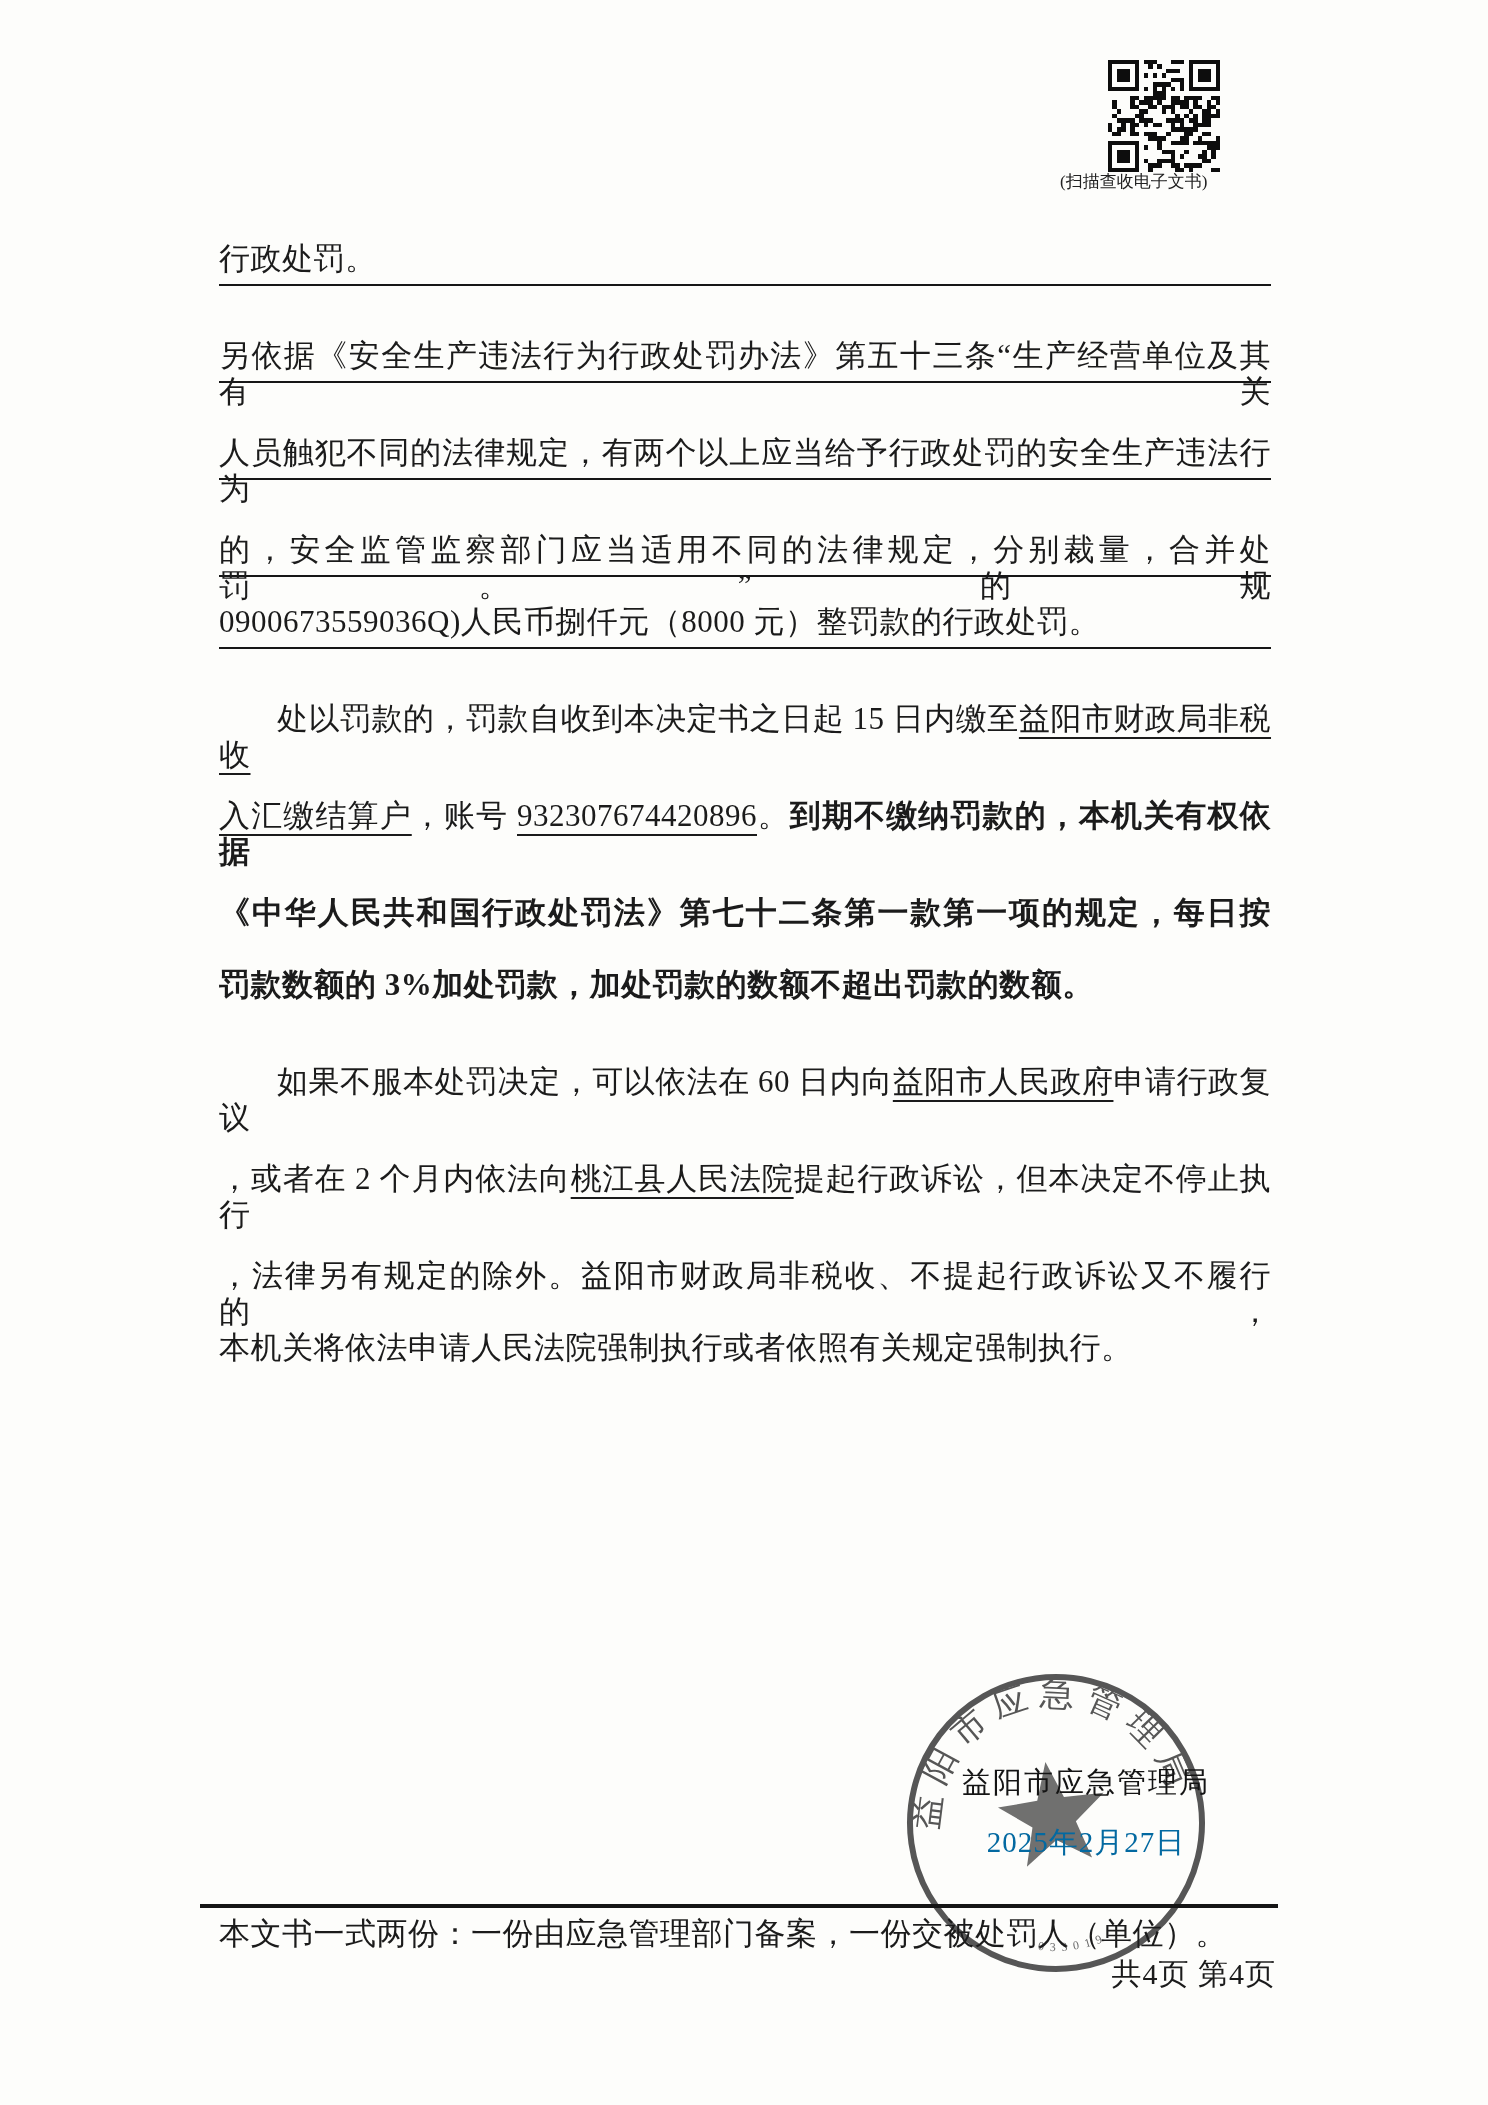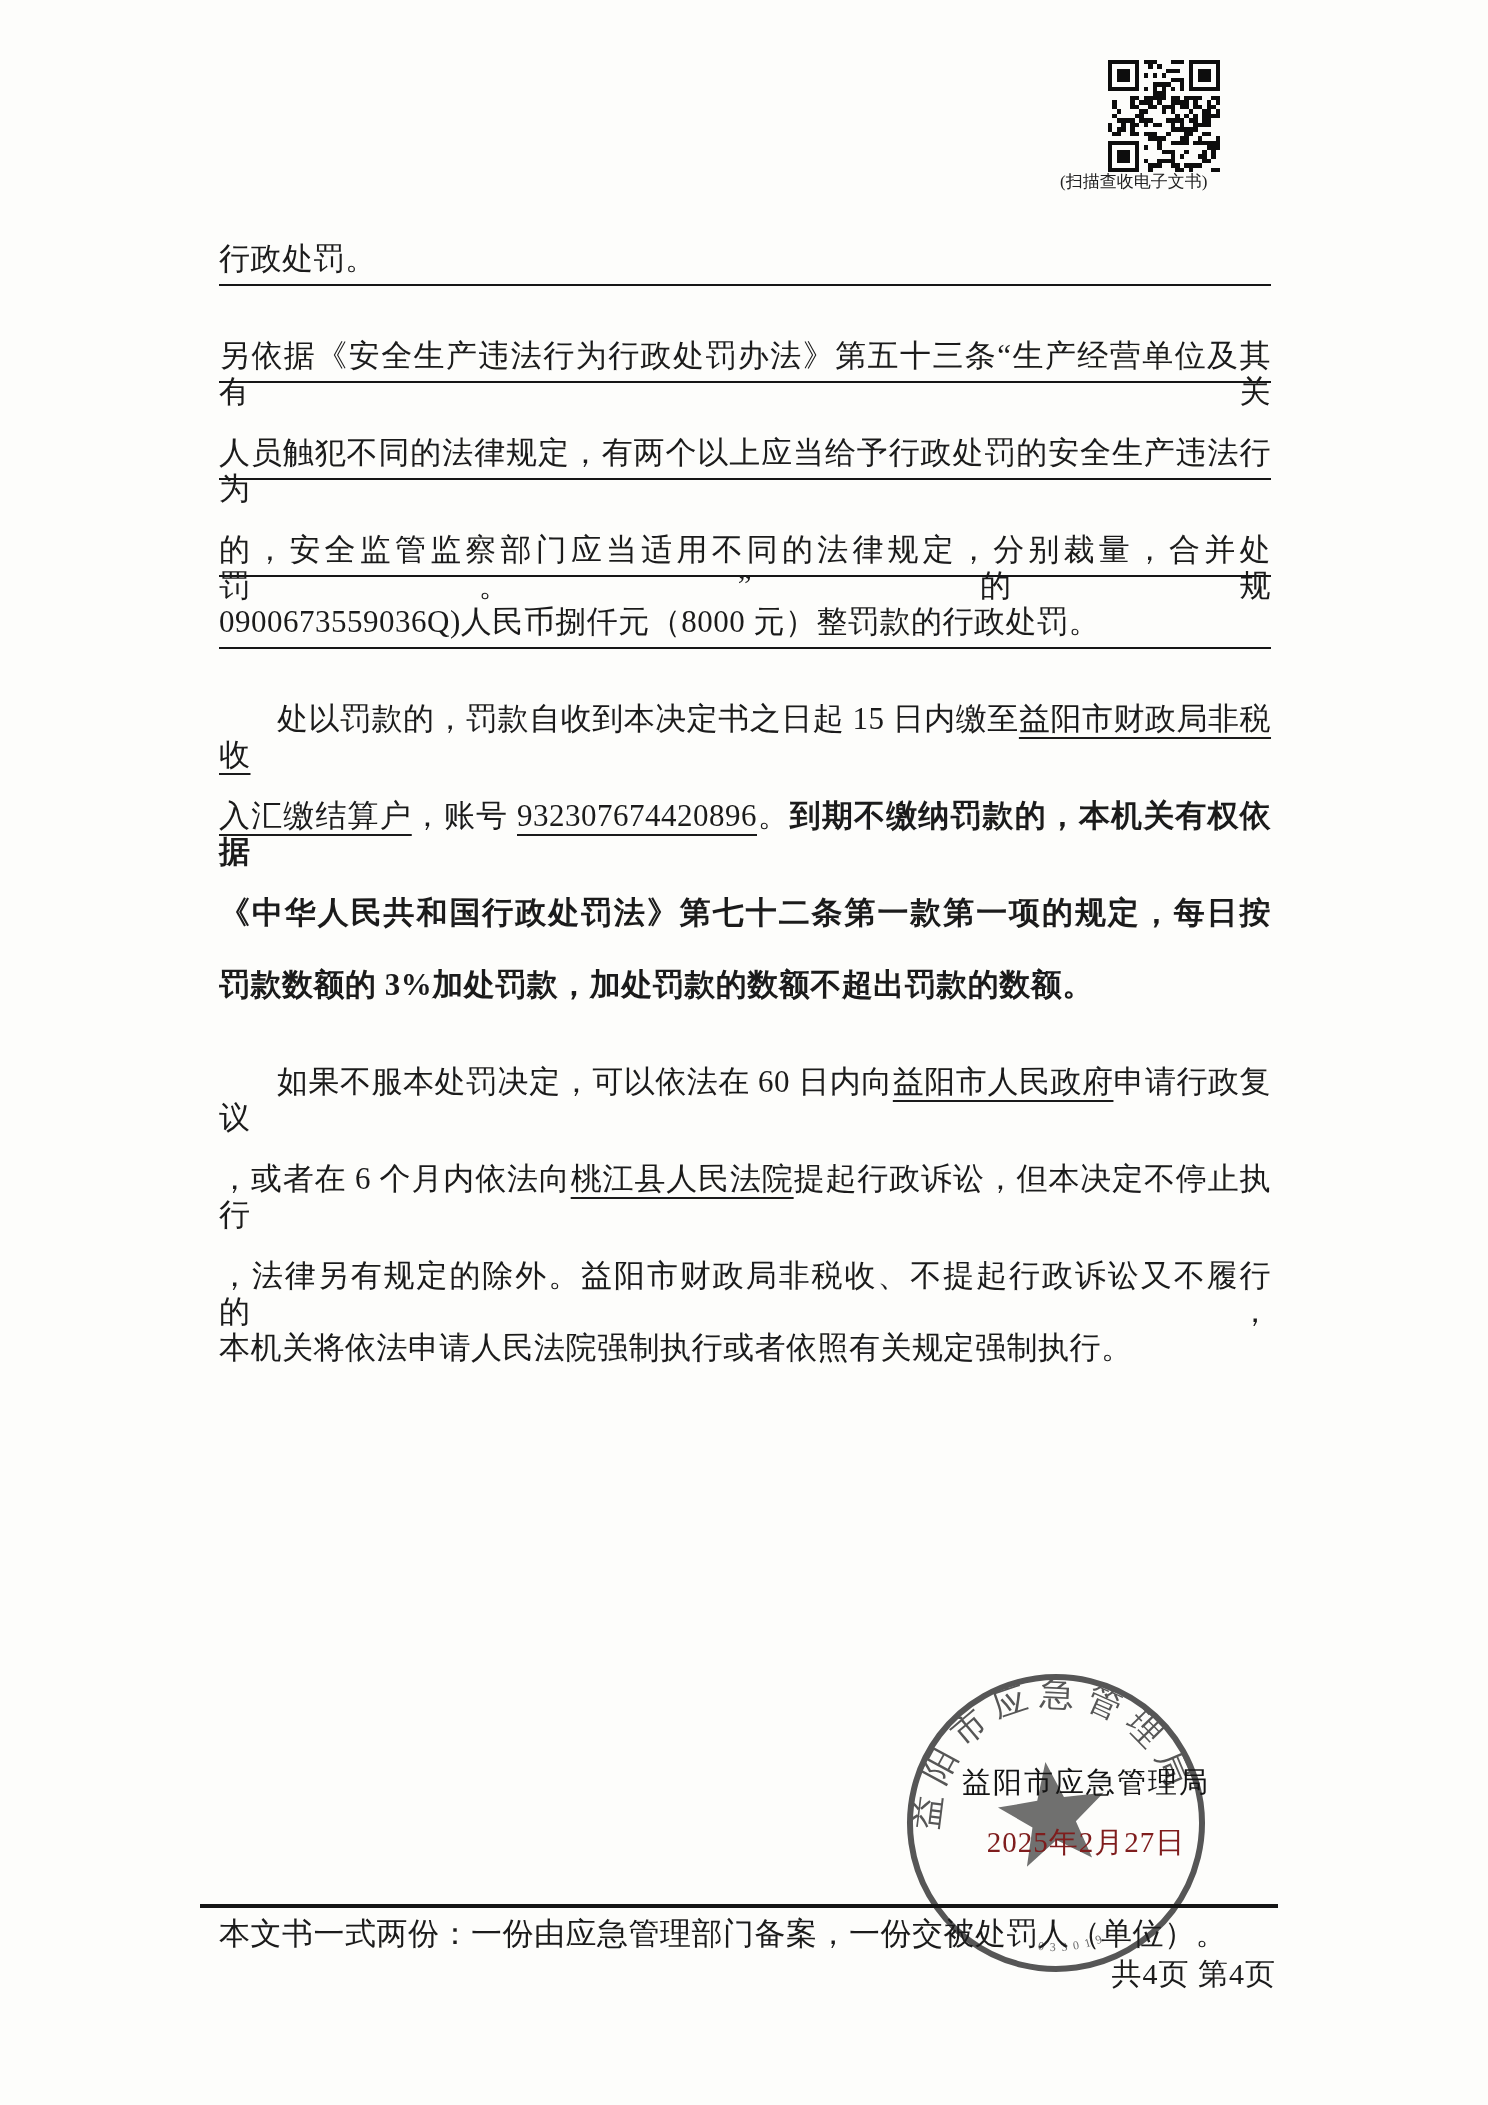--- a/index.html
+++ b/index.html
@@ -32,21 +32,21 @@
   .page-indicator{position:absolute;left:219px;top:1954px;width:1057px;text-align:right;font-size:30px;letter-spacing:1px;}
   
   .seal{position:absolute;left:906px;top:1673px;width:300px;height:300px;}
   .seal svg{width:100%;height:100%;}
   .seal-org{
     position:absolute;left:946px;top:1763px;width:280px;text-align:center;
     font-size:29px;letter-spacing:2px;color:#141414;
   }
   .seal-date{
     position:absolute;left:946px;top:1823px;width:280px;text-align:center;
-    font-size:29px;letter-spacing:1px;color:#7f1d1d;
+    font-size:29px;letter-spacing:1px;color:#0369a1;
   }
 </style>
 </head>
 <body>
 
 <div class="page">
 
   <div class="qr-wrap">
     <svg id="qr-svg" viewBox="0 0 25 25" xmlns="http://www.w3.org/2000/svg">
         <path d="M0 0h1v1h-1zM1 0h1v1h-1zM2 0h1v1h-1zM3 0h1v1h-1zM4 0h1v1h-1zM5 0h1v1h-1zM6 0h1v1h-1zM8 0h1v1h-1zM9 0h1v1h-1zM10 0h1v1h-1zM14 0h1v1h-1zM15 0h1v1h-1zM16 0h1v1h-1zM18 0h1v1h-1zM19 0h1v1h-1zM20 0h1v1h-1zM21 0h1v1h-1zM22 0h1v1h-1zM23 0h1v1h-1zM24 0h1v1h-1zM0 1h1v1h-1zM6 1h1v1h-1zM9 1h1v1h-1zM11 1h1v1h-1zM18 1h1v1h-1zM24 1h1v1h-1zM0 2h1v1h-1zM2 2h1v1h-1zM3 2h1v1h-1zM4 2h1v1h-1zM6 2h1v1h-1zM13 2h1v1h-1zM14 2h1v1h-1zM15 2h1v1h-1zM18 2h1v1h-1zM20 2h1v1h-1zM21 2h1v1h-1zM22 2h1v1h-1zM24 2h1v1h-1zM0 3h1v1h-1zM2 3h1v1h-1zM3 3h1v1h-1zM4 3h1v1h-1zM6 3h1v1h-1zM8 3h1v1h-1zM10 3h1v1h-1zM12 3h1v1h-1zM18 3h1v1h-1zM20 3h1v1h-1zM21 3h1v1h-1zM22 3h1v1h-1zM24 3h1v1h-1zM0 4h1v1h-1zM2 4h1v1h-1zM3 4h1v1h-1zM4 4h1v1h-1zM6 4h1v1h-1zM14 4h1v1h-1zM15 4h1v1h-1zM16 4h1v1h-1zM18 4h1v1h-1zM20 4h1v1h-1zM21 4h1v1h-1zM22 4h1v1h-1zM24 4h1v1h-1zM0 5h1v1h-1zM6 5h1v1h-1zM10 5h1v1h-1zM11 5h1v1h-1zM12 5h1v1h-1zM13 5h1v1h-1zM16 5h1v1h-1zM18 5h1v1h-1zM24 5h1v1h-1zM0 6h1v1h-1zM1 6h1v1h-1zM2 6h1v1h-1zM3 6h1v1h-1zM4 6h1v1h-1zM5 6h1v1h-1zM6 6h1v1h-1zM8 6h1v1h-1zM10 6h1v1h-1zM12 6h1v1h-1zM14 6h1v1h-1zM16 6h1v1h-1zM18 6h1v1h-1zM19 6h1v1h-1zM20 6h1v1h-1zM21 6h1v1h-1zM22 6h1v1h-1zM23 6h1v1h-1zM24 6h1v1h-1zM10 7h1v1h-1zM11 7h1v1h-1zM12 7h1v1h-1zM5 8h1v1h-1zM6 8h1v1h-1zM8 8h1v1h-1zM9 8h1v1h-1zM10 8h1v1h-1zM11 8h1v1h-1zM12 8h1v1h-1zM14 8h1v1h-1zM15 8h1v1h-1zM17 8h1v1h-1zM18 8h1v1h-1zM19 8h1v1h-1zM20 8h1v1h-1zM23 8h1v1h-1zM24 8h1v1h-1zM1 9h1v1h-1zM5 9h1v1h-1zM7 9h1v1h-1zM8 9h1v1h-1zM9 9h1v1h-1zM11 9h1v1h-1zM14 9h1v1h-1zM15 9h1v1h-1zM16 9h1v1h-1zM17 9h1v1h-1zM19 9h1v1h-1zM22 9h1v1h-1zM24 9h1v1h-1zM1 10h1v1h-1zM5 10h1v1h-1zM6 10h1v1h-1zM9 10h1v1h-1zM10 10h1v1h-1zM12 10h1v1h-1zM13 10h1v1h-1zM14 10h1v1h-1zM16 10h1v1h-1zM17 10h1v1h-1zM19 10h1v1h-1zM20 10h1v1h-1zM22 10h1v1h-1zM23 10h1v1h-1zM2 11h1v1h-1zM7 11h1v1h-1zM8 11h1v1h-1zM12 11h1v1h-1zM14 11h1v1h-1zM18 11h1v1h-1zM21 11h1v1h-1zM22 11h1v1h-1zM24 11h1v1h-1zM1 12h1v1h-1zM6 12h1v1h-1zM7 12h1v1h-1zM15 12h1v1h-1zM17 12h1v1h-1zM19 12h1v1h-1zM21 12h1v1h-1zM22 12h1v1h-1zM23 12h1v1h-1zM24 12h1v1h-1zM2 13h1v1h-1zM3 13h1v1h-1zM4 13h1v1h-1zM5 13h1v1h-1zM7 13h1v1h-1zM8 13h1v1h-1zM9 13h1v1h-1zM13 13h1v1h-1zM14 13h1v1h-1zM15 13h1v1h-1zM16 13h1v1h-1zM18 13h1v1h-1zM19 13h1v1h-1zM21 13h1v1h-1zM22 13h1v1h-1zM0 14h1v1h-1zM3 14h1v1h-1zM5 14h1v1h-1zM6 14h1v1h-1zM8 14h1v1h-1zM10 14h1v1h-1zM11 14h1v1h-1zM14 14h1v1h-1zM16 14h1v1h-1zM19 14h1v1h-1zM20 14h1v1h-1zM21 14h1v1h-1zM22 14h1v1h-1zM0 15h1v1h-1zM2 15h1v1h-1zM3 15h1v1h-1zM5 15h1v1h-1zM14 15h1v1h-1zM15 15h1v1h-1zM16 15h1v1h-1zM17 15h1v1h-1zM18 15h1v1h-1zM19 15h1v1h-1zM1 16h1v1h-1zM2 16h1v1h-1zM5 16h1v1h-1zM6 16h1v1h-1zM8 16h1v1h-1zM9 16h1v1h-1zM10 16h1v1h-1zM13 16h1v1h-1zM17 16h1v1h-1zM18 16h1v1h-1zM21 16h1v1h-1zM22 16h1v1h-1zM9 17h1v1h-1zM10 17h1v1h-1zM11 17h1v1h-1zM12 17h1v1h-1zM16 17h1v1h-1zM17 17h1v1h-1zM20 17h1v1h-1zM24 17h1v1h-1zM0 18h1v1h-1zM1 18h1v1h-1zM2 18h1v1h-1zM3 18h1v1h-1zM4 18h1v1h-1zM5 18h1v1h-1zM6 18h1v1h-1zM11 18h1v1h-1zM14 18h1v1h-1zM15 18h1v1h-1zM16 18h1v1h-1zM17 18h1v1h-1zM19 18h1v1h-1zM20 18h1v1h-1zM21 18h1v1h-1zM22 18h1v1h-1zM23 18h1v1h-1zM24 18h1v1h-1zM0 19h1v1h-1zM6 19h1v1h-1zM8 19h1v1h-1zM11 19h1v1h-1zM22 19h1v1h-1zM23 19h1v1h-1zM24 19h1v1h-1zM0 20h1v1h-1zM2 20h1v1h-1zM3 20h1v1h-1zM4 20h1v1h-1zM6 20h1v1h-1zM12 20h1v1h-1zM13 20h1v1h-1zM14 20h1v1h-1zM17 20h1v1h-1zM21 20h1v1h-1zM23 20h1v1h-1zM0 21h1v1h-1zM2 21h1v1h-1zM3 21h1v1h-1zM4 21h1v1h-1zM6 21h1v1h-1zM14 21h1v1h-1zM16 21h1v1h-1zM20 21h1v1h-1zM21 21h1v1h-1zM23 21h1v1h-1zM0 22h1v1h-1zM2 22h1v1h-1zM3 22h1v1h-1zM4 22h1v1h-1zM6 22h1v1h-1zM8 22h1v1h-1zM11 22h1v1h-1zM12 22h1v1h-1zM13 22h1v1h-1zM14 22h1v1h-1zM21 22h1v1h-1zM22 22h1v1h-1zM0 23h1v1h-1zM6 23h1v1h-1zM9 23h1v1h-1zM10 23h1v1h-1zM11 23h1v1h-1zM14 23h1v1h-1zM15 23h1v1h-1zM17 23h1v1h-1zM18 23h1v1h-1zM19 23h1v1h-1zM20 23h1v1h-1zM0 24h1v1h-1zM1 24h1v1h-1zM2 24h1v1h-1zM3 24h1v1h-1zM4 24h1v1h-1zM5 24h1v1h-1zM6 24h1v1h-1zM9 24h1v1h-1zM15 24h1v1h-1zM16 24h1v1h-1zM18 24h1v1h-1zM23 24h1v1h-1zM24 24h1v1h-1z" fill="#0d0d0d"></path>
@@ -58,21 +58,21 @@
       <div class="line ul-full"><span class="">行政处罚。</span></div>
       <div class="line ul-full fill"><span class="">另依据《安全生产违法行为行政处罚办法》第五十三条“生产经营单位及其有关</span></div>
       <div class="line ul-full fill"><span class="">人员触犯不同的法律规定，有两个以上应当给予行政处罚的安全生产违法行为</span></div>
       <div class="line ul-full fill"><span class="">的，安全监管监察部门应当适用不同的法律规定，分别裁量，合并处罚。”的规</span></div>
       <div class="line ul-full"><span class="">0900673559036Q)人民币捌仟元（8000 元）整罚款的行政处罚。</span></div>
       <div class="line fill" style="text-indent: 58px;"><span class="">处以罚款的，罚款自收到本决定书之日起 15 日内缴至</span><span class="seg-u">益阳市财政局非税收</span></div>
       <div class="line fill"><span class="seg-u">入汇缴结算户</span><span class="">，账号 </span><span class="seg-u">932307674420896</span><span class="">。</span><span class="seg-b ">到期不缴纳罚款的，本机关有权依据</span></div>
       <div class="line fill"><span class="seg-b ">《中华人民共和国行政处罚法》第七十二条第一款第一项的规定，每日按</span></div>
       <div class="line"><span class="seg-b ">罚款数额的 3%加处罚款，加处罚款的数额不超出罚款的数额。</span></div>
       <div class="line fill" style="text-indent: 58px;"><span class="">如果不服本处罚决定，可以依法在 60 日内向</span><span class="seg-u">益阳市人民政府</span><span class="">申请行政复议</span></div>
-      <div class="line fill"><span class="">，或者在 6 个月内依法向</span><span class="seg-u">桃江县人民法院</span><span class="">提起行政诉讼，但本决定不停止执行</span></div>
+      <div class="line fill"><span class="">，或者在 2 个月内依法向</span><span class="seg-u">桃江县人民法院</span><span class="">提起行政诉讼，但本决定不停止执行</span></div>
       <div class="line fill"><span class="">，法律另有规定的除外。益阳市财政局非税收、不提起行政诉讼又不履行的，</span></div>
       <div class="line"><span class="">本机关将依法申请人民法院强制执行或者依照有关规定强制执行。</span></div>
     </div>
 
   <div class="seal">
     <svg viewBox="0 0 300 300" xmlns="http://www.w3.org/2000/svg">
       <g transform="rotate(-8 150 150)" opacity="0.9">
         <circle cx="150" cy="150" r="146" fill="none" stroke="#454545" stroke-width="6"></circle>
         <path id="seal-arc" d="M 39.1 190.4 A 118 118 0 1 1 260.9 190.4" fill="none"></path>
         <text font-size="34" letter-spacing="10" fill="#454545" font-family="Liberation Serif, DejaVu Serif, serif">

